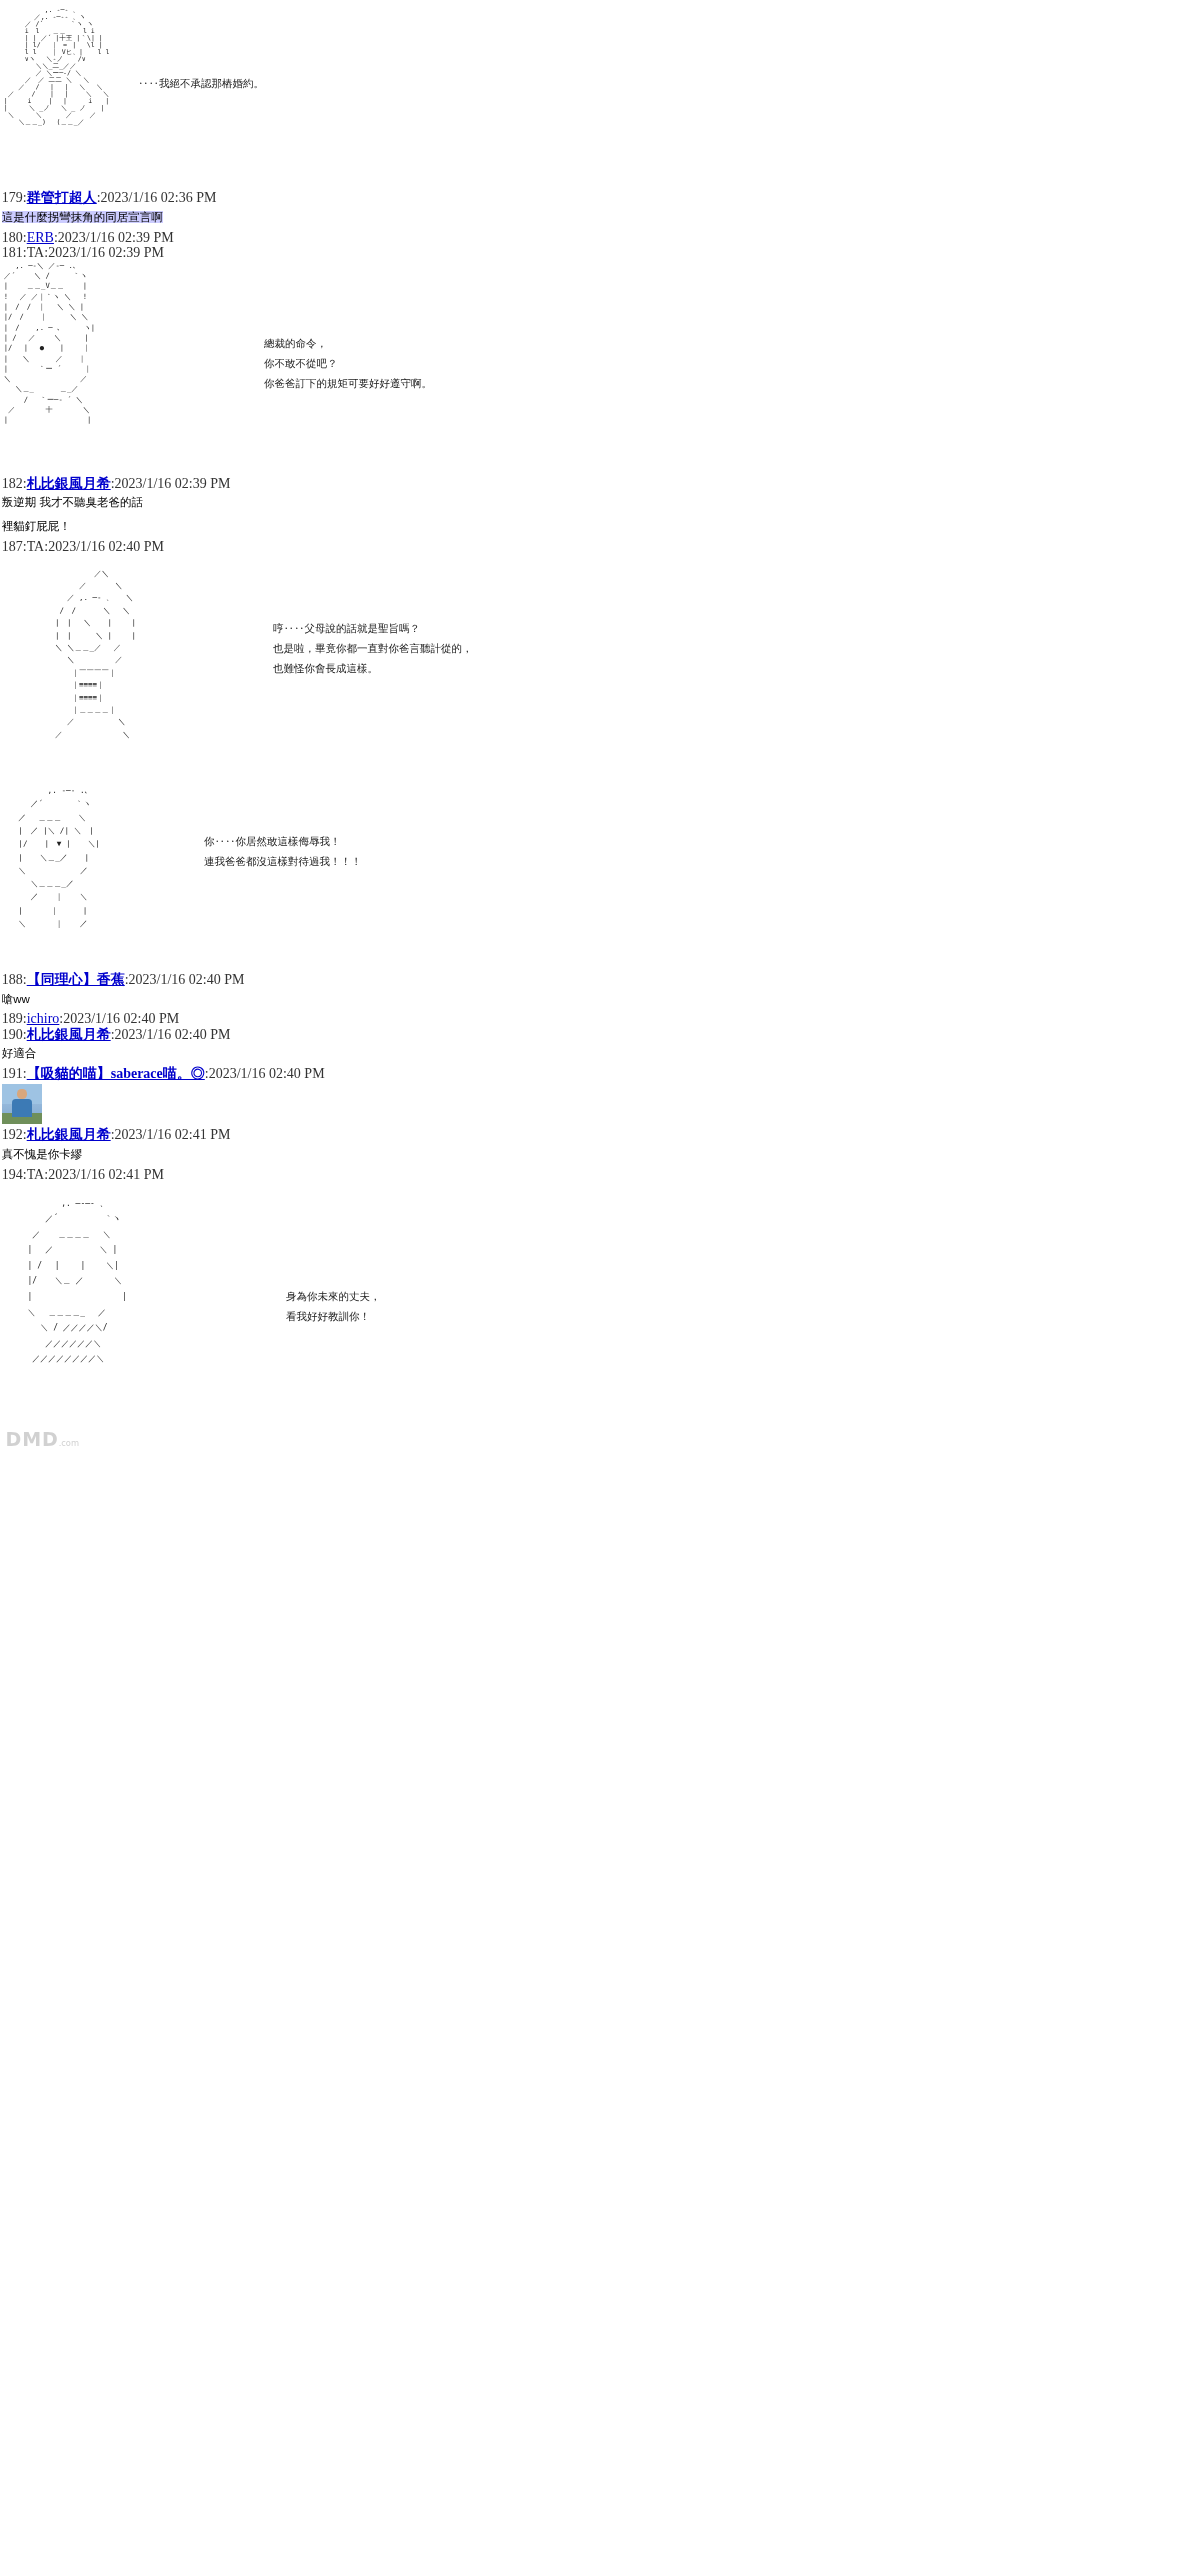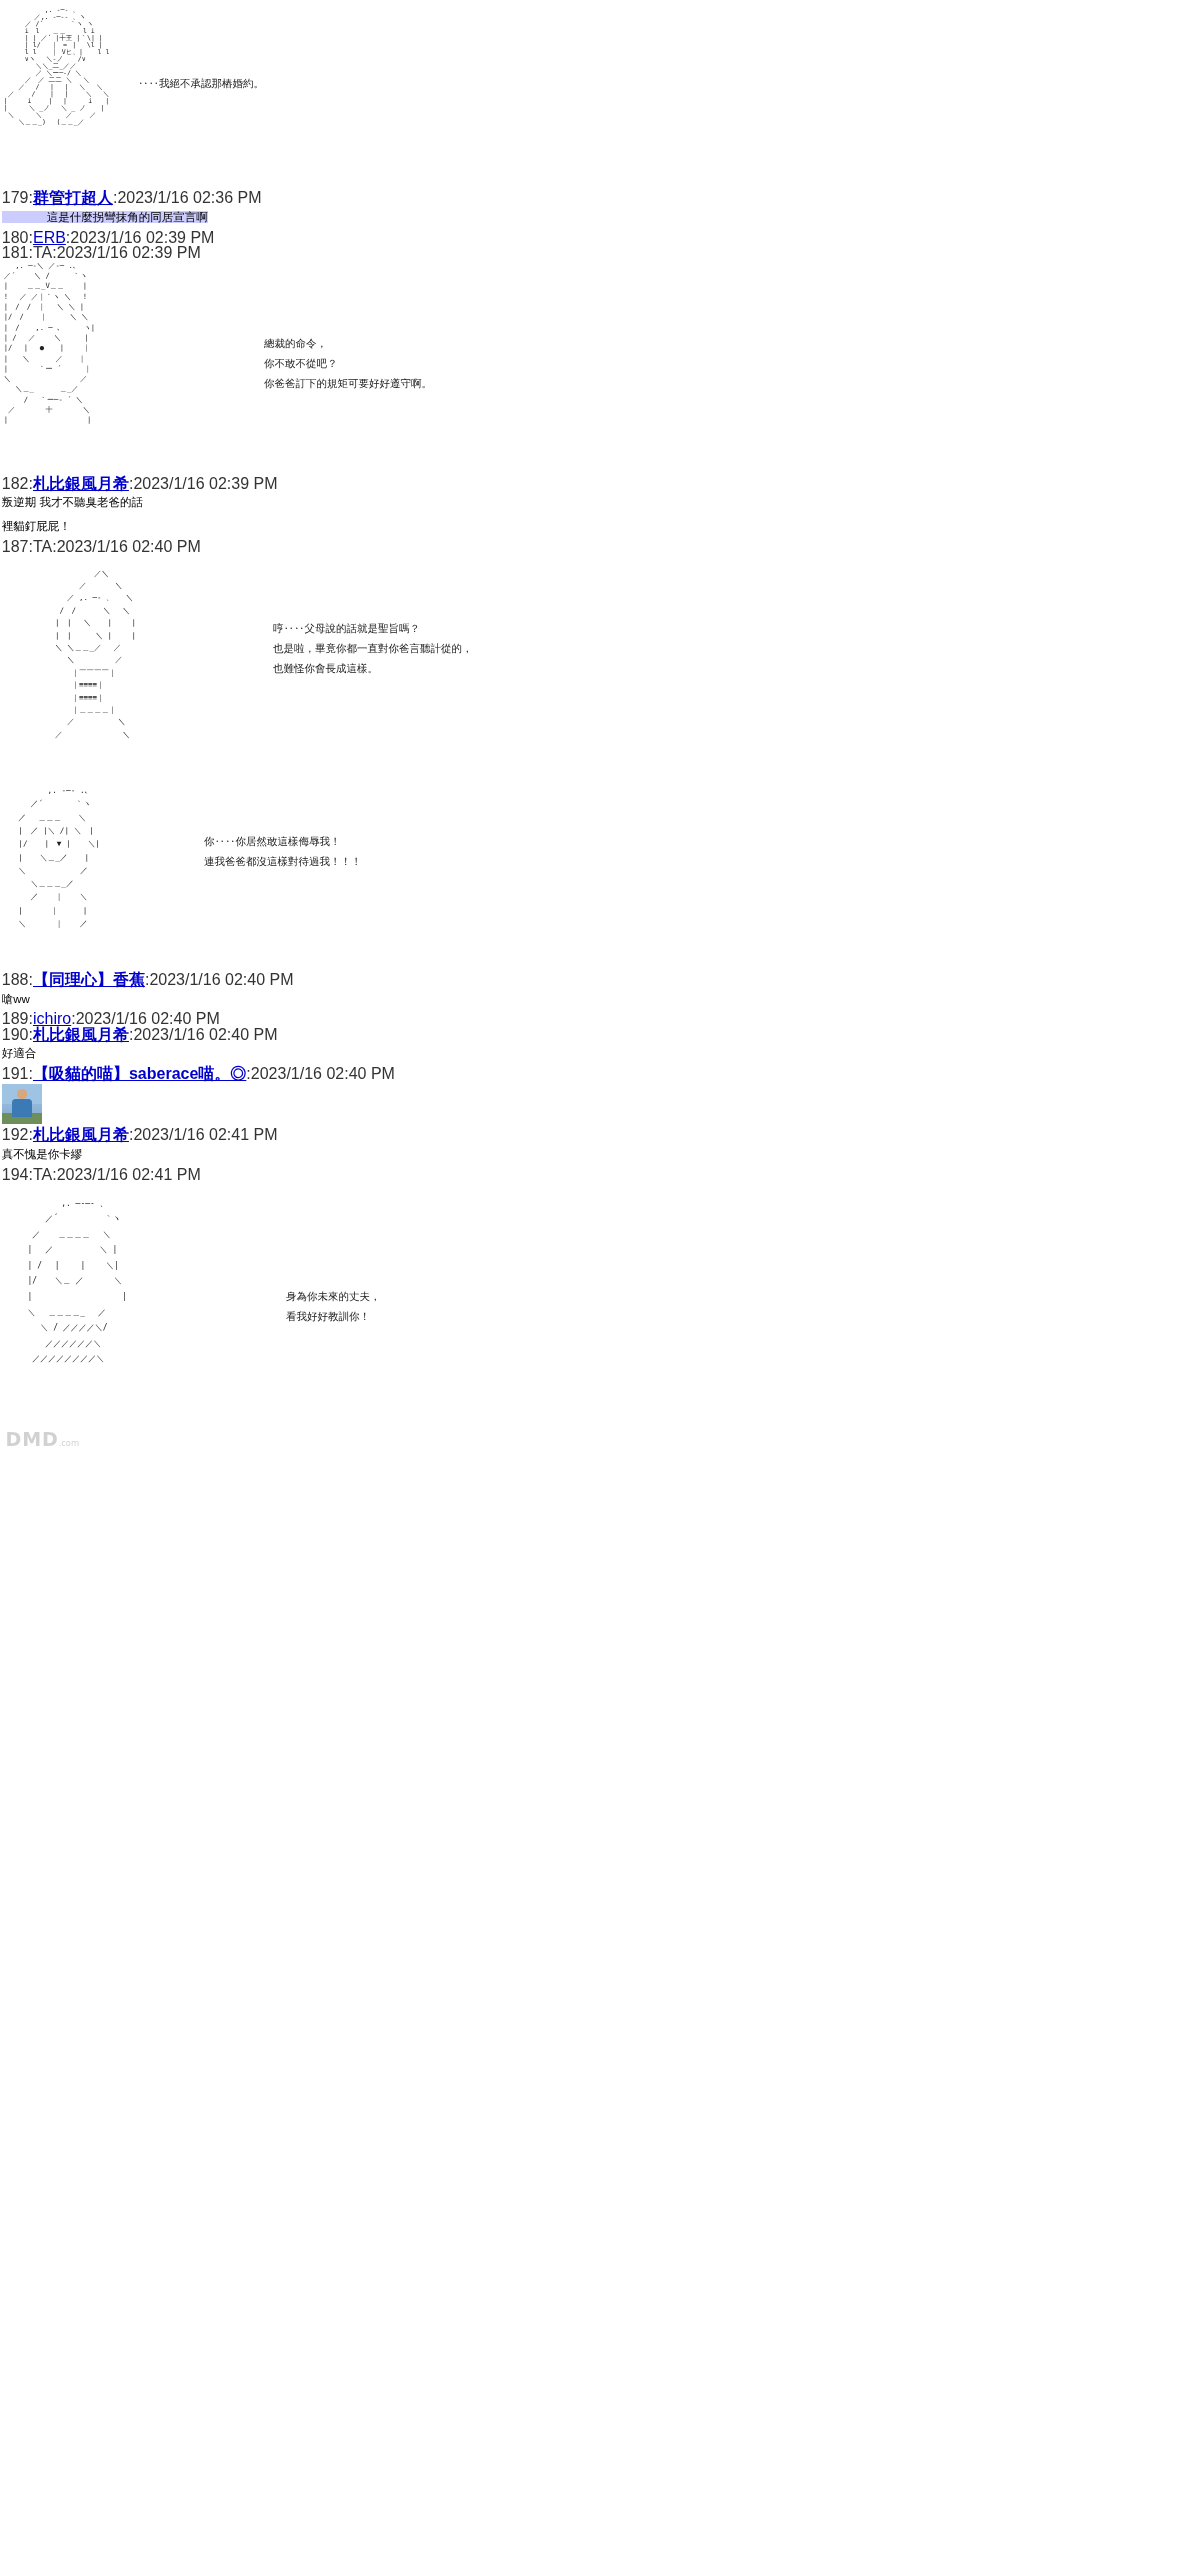--- a/index.html
+++ b/index.html
@@ -41,25 +41,26 @@
     position: absolute;
     font-family: "Liberation Sans", sans-serif;
     font-size: 10.5px;
     line-height: 20px;
     color: #1a1a1a;
     white-space: pre-line;
   }
 
   
   .post-meta {
-    font-size: 16px;
+    font-size: 14px;
     line-height: 14.7px;
     color: #333333;
     padding: 0.9px 0 0 1.8px;
     white-space: nowrap;
+    font-family: Liberation Serif, serif;
   }
   .post-meta .num {
     color: #333333;
   }
   .post-meta .name {
     color: #0000cc;
     font-weight: bold;
     text-decoration: underline;
   }
   .post-meta .name.plain {
@@ -70,21 +71,20 @@
     color: #333333;
   }
   .post-body {
     font-size: 11.5px;
     line-height: 18.3px;
     color: #000000;
     padding: 1.8px 0 3.7px 1.8px;
   }
   .hl {
     background: #ccccff;
-    padding-left: 45px;
   }
 
   
   .thumb {
     width: 40px;
     height: 40px;
     margin: 1.8px 0 3.7px 1.8px;
     position: relative;
     overflow: hidden;
     border: 0;

